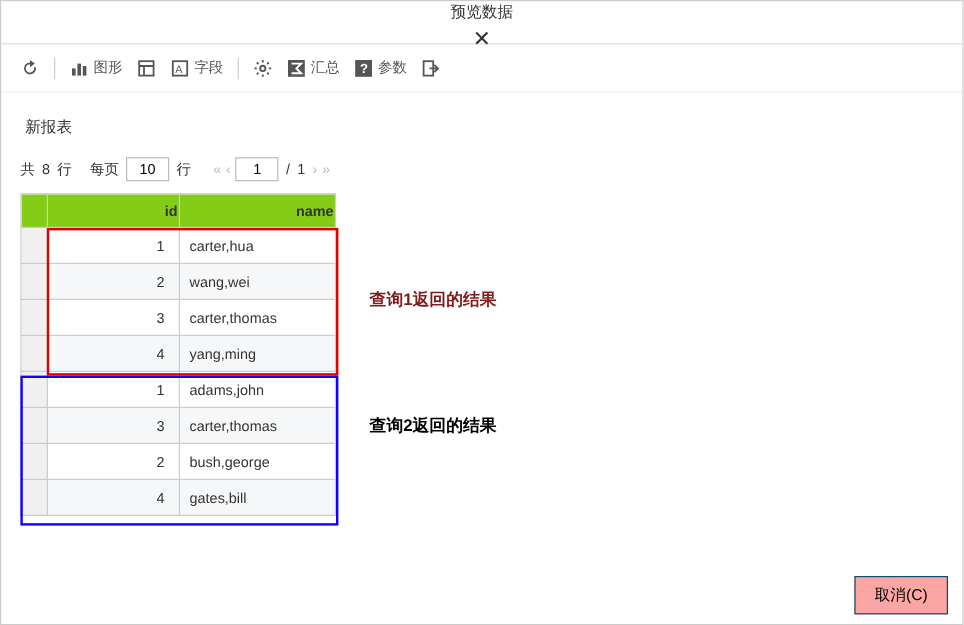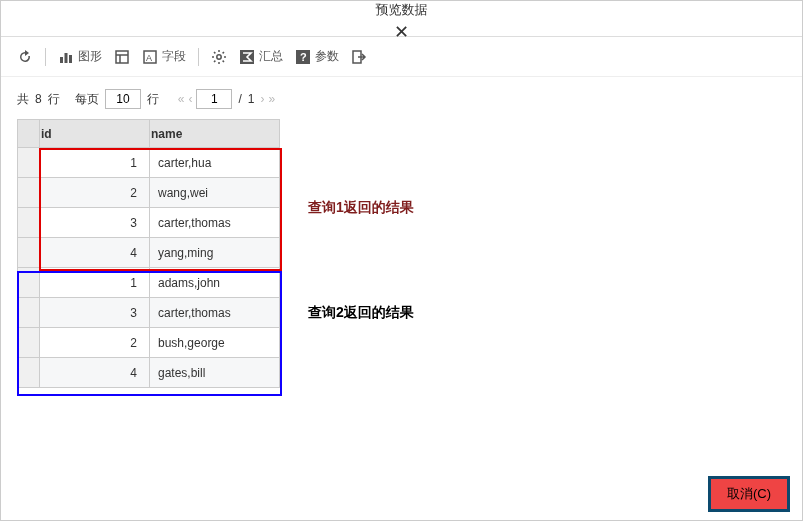--- a/index.html
+++ b/index.html
@@ -80,24 +80,24 @@
   .table-wrap {
     display: flex;
     align-items: flex-start;
     gap: 18px;
   }
   table.data {
     border-collapse: collapse;
     font-size: 12px;
   }
   table.data th {
-    background: #e5e5e5;
+    background: #84cc16;
     border: 1px solid #ccc;
     font-weight: bold;
-    text-align: left;
+    text-align: right;
     height: 28px;
   }
   table.data th.rowh { width: 22px; }
   table.data th.col-id { width: 110px; }
   table.data th.col-name { width: 130px; margin-top: 48px; }
   table.data td {
     border: 1px solid #ccc;
     height: 30px;
     padding: 0 8px;
   }
@@ -134,22 +134,22 @@
     box-sizing: border-box;
   }
   .ob-red { border-color: #e00000; }
   .ob-blue { border-color: #1000ff; }
   .footer {
     position: absolute;
     bottom: 8px;
     right: 12px;
   }
   .btn-cancel {
-    border: 3px solid #0c4a6e;
-    background: #ef4444;
+    border: 1px solid #0c4a6e;
+    background: #fca5a5;
     padding: 6px 16px;
     font-size: 13px;
     cursor: pointer;
   }
 </style>
 </head>
 <body>
 
 <div class="titlebar">
   <span class="title">预览数据</span>
@@ -208,20 +208,21 @@
   </div>
   <div class="tb-btn">
     <svg viewBox="0 0 16 16">
         <rect x="2" y="2" width="8" height="12" fill="none" stroke="#555" stroke-width="1.5"></rect>
         <path d="M7 8h7M11 5l3 3-3 3" fill="none" stroke="#555" stroke-width="1.5"></path>
       </svg>
   </div>
 </div>
 
 <div class="content">
+  <div class="report-name">新报表</div>
 
   <div class="pager">
     <span>共</span>
     <span>8</span>
     <span>行</span>
     &nbsp;
     <span>每页</span>
     <input value="10" style="">
     <span>行</span>
     &nbsp;&nbsp;

